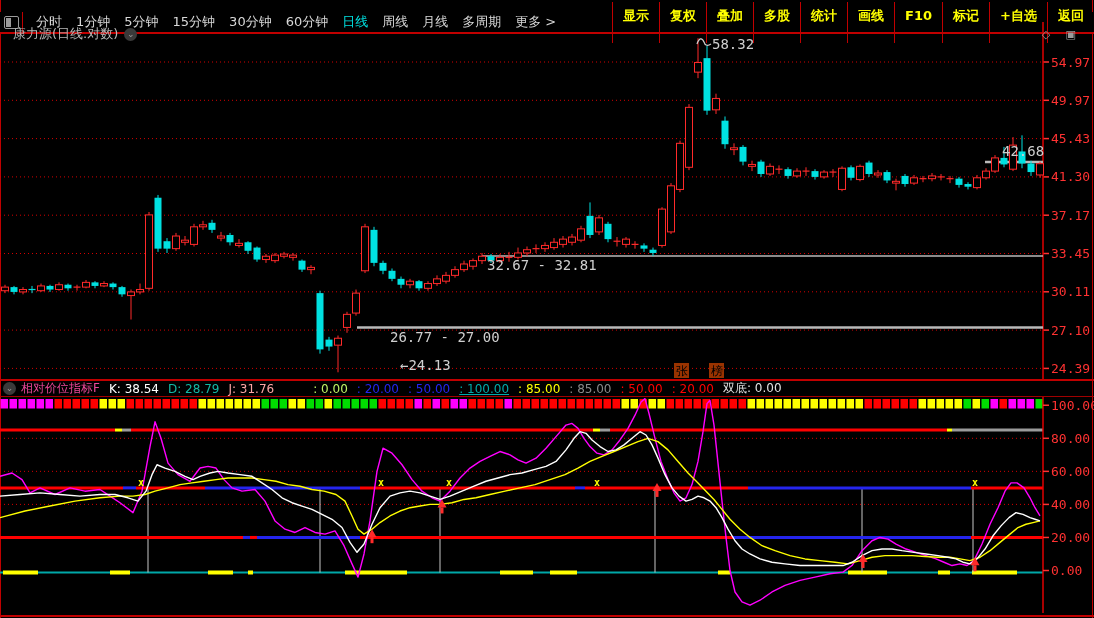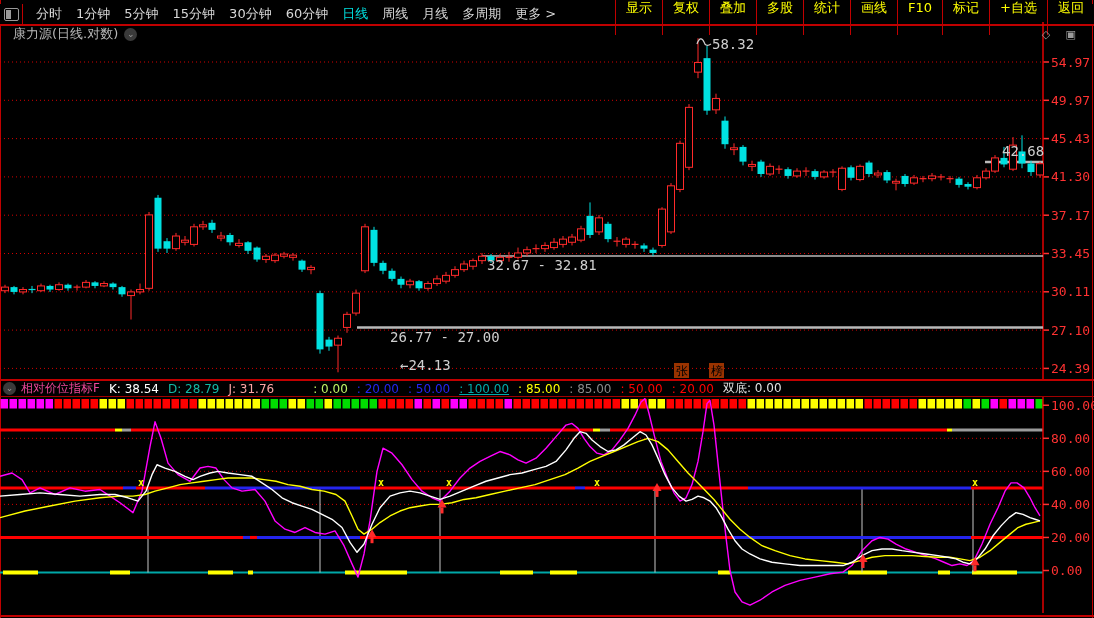--- a/index.html
+++ b/index.html
@@ -1,27 +1,27 @@
 <!DOCTYPE html>
 <html><head>
 <meta charset="utf-8">
 <style>
   html,body{margin:0;padding:0;background:#000;}
   #app{position:relative;width:1094px;height:618px;background:#000;overflow:hidden;
        font-family:"DejaVu Sans",sans-serif;}
   
-  #toolbar{position:absolute;left:0;top:4px;width:1094px;height:20px;background:#000;
+  #toolbar{position:absolute;left:0;top:12px;width:1094px;height:20px;background:#000;
            border-bottom:2px solid #c00000;display:flex;align-items:center;font-size:13px;}
   #panel-toggle{width:13px;height:11px;border:1px solid #9a9a9a;border-radius:2px;margin:0 3px 0 4px;position:relative;}
   #panel-toggle::after{content:"";position:absolute;left:1px;top:1px;bottom:1px;width:5px;background:#9a9a9a;}
   #tb-sep{width:1px;height:20px;background:#c00000;margin-right:6px;}
   .tb-item{color:#d8d8d8;margin:0 7px;cursor:pointer;white-space:nowrap;}
   .tb-item.active{color:#00e1e1;}
   #tb-right{margin-left:auto;display:flex;height:20px;align-items:center;}
-  .tbr-item{color:#ffff00;padding:4px 10px;border-left:1px solid #c00000;height:33px;line-height:20px;white-space:nowrap;cursor:pointer;}
+  .tbr-item{color:#ffff00;padding:4px 10px;border-left:1px solid #c00000;height:33px;line-height:20px;white-space:nowrap;cursor:pointer;font-weight:bold;}
   
   #title-row{position:absolute;left:13px;top:25px;display:flex;align-items:center;z-index:5;}
   #stock-title{color:#b8b8b8;font-size:13px;}
   .circle-chev{width:13px;height:13px;border-radius:50%;background:#3a3a3a;color:#9a9a9a;
      font-size:9px;line-height:13px;text-align:center;margin-left:6px;cursor:pointer;}
   #corner-icons{position:absolute;right:12px;top:28px;color:#9a9a9a;font-size:11px;z-index:5;letter-spacing:6px;}
   
   #main-svg{position:absolute;left:0;top:22px;}
   #hline-a{position:absolute;left:0;top:379px;width:1094px;height:2px;background:#c00000;}
   #ind-header{position:absolute;left:0;top:381px;width:1094px;height:15px;display:flex;

